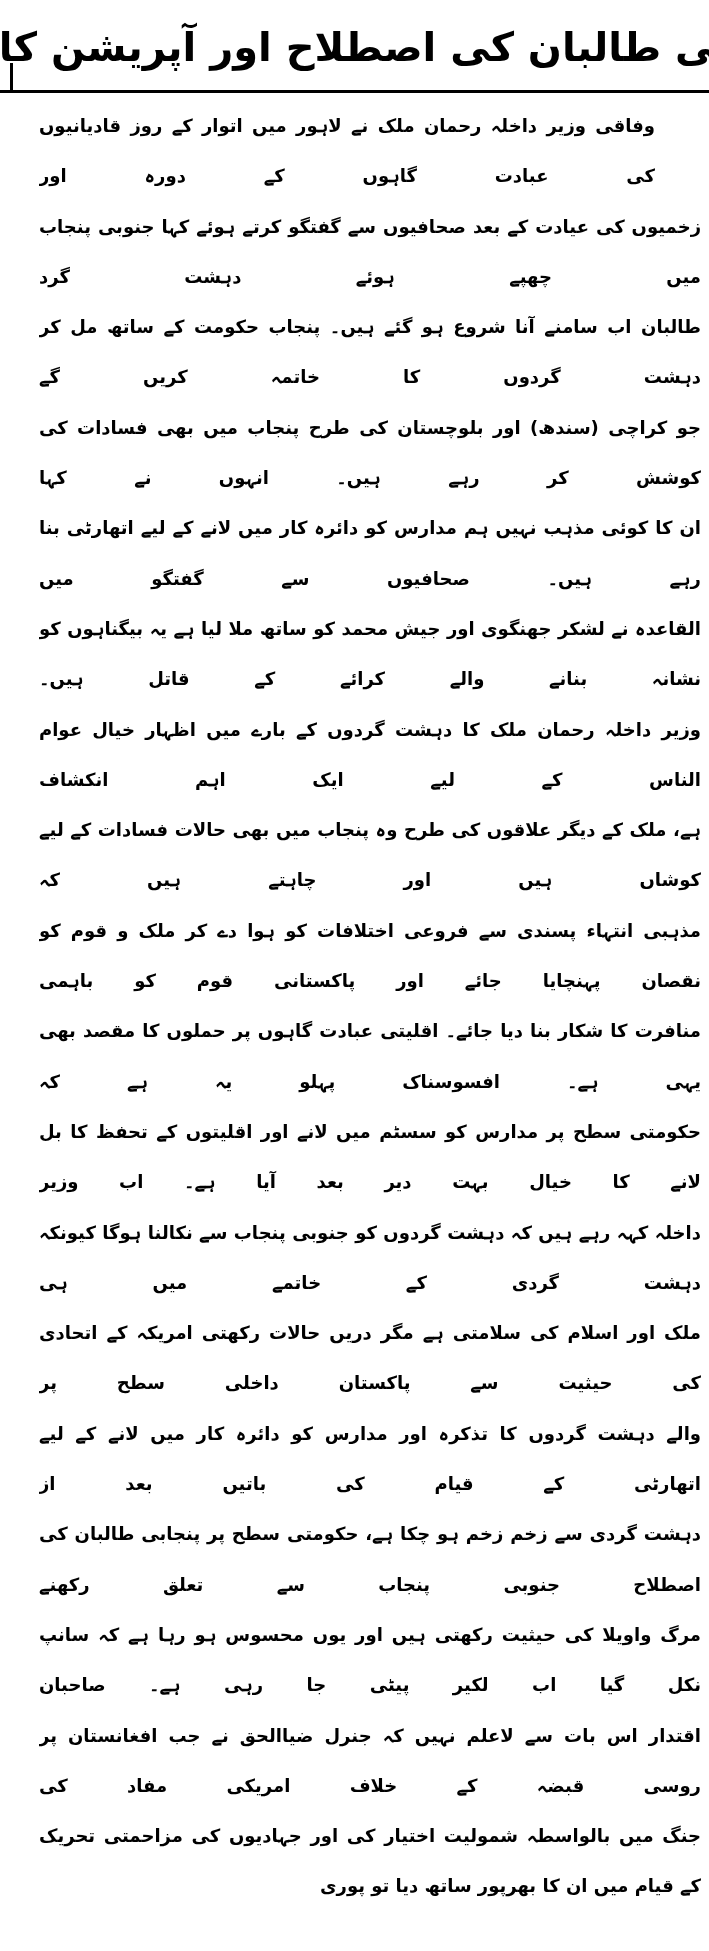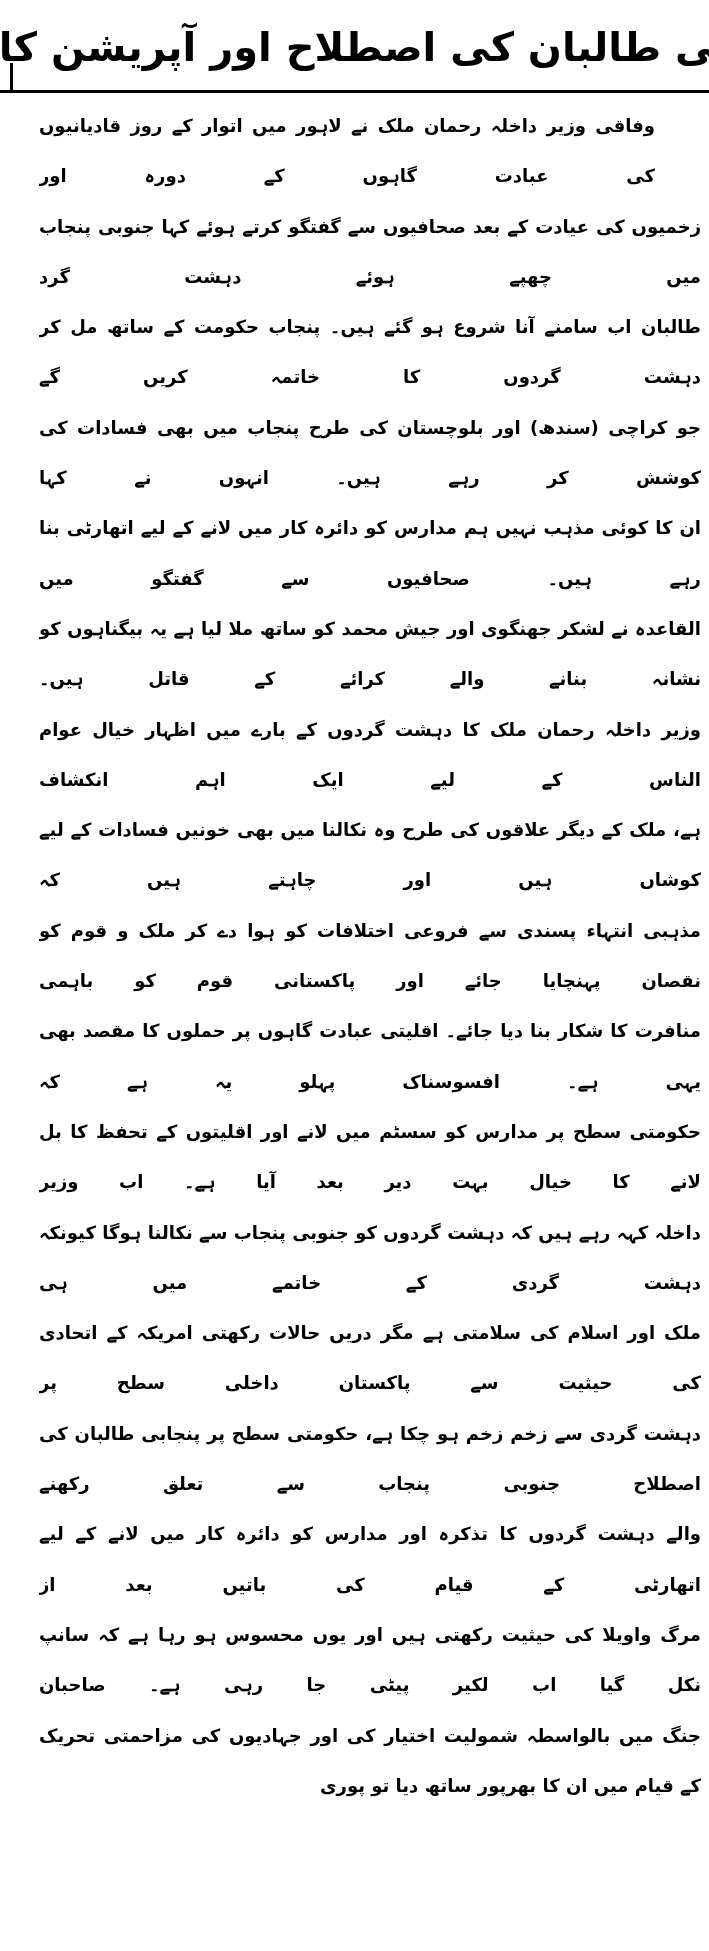--- a/index.html
+++ b/index.html
@@ -82,25 +82,26 @@
   </div>
 
   <div class="article-body">
       <div class="line">وفاقی وزیر داخلہ رحمان ملک نے لاہور میں اتوار کے روز قادیانیوں کی عبادت گاہوں کے دورہ اور</div>
       <div class="line">زخمیوں کی عیادت کے بعد صحافیوں سے گفتگو کرتے ہوئے کہا جنوبی پنجاب میں چھپے ہوئے دہشت گرد</div>
       <div class="line">طالبان اب سامنے آنا شروع ہو گئے ہیں۔ پنجاب حکومت کے ساتھ مل کر دہشت گردوں کا خاتمہ کریں گے</div>
       <div class="line">جو کراچی (سندھ) اور بلوچستان کی طرح پنجاب میں بھی فسادات کی کوشش کر رہے ہیں۔ انہوں نے کہا</div>
       <div class="line">ان کا کوئی مذہب نہیں ہم مدارس کو دائرہ کار میں لانے کے لیے اتھارٹی بنا رہے ہیں۔ صحافیوں سے گفتگو میں</div>
       <div class="line">القاعدہ نے لشکر جھنگوی اور جیش محمد کو ساتھ ملا لیا ہے یہ بیگناہوں کو نشانہ بنانے والے کرائے کے قاتل ہیں۔</div>
       <div class="line">وزیر داخلہ رحمان ملک کا دہشت گردوں کے بارے میں اظہار خیال عوام الناس کے لیے ایک اہم انکشاف</div>
-      <div class="line">ہے، ملک کے دیگر علاقوں کی طرح وہ نکالنا میں بھی خونیں فسادات کے لیے کوشاں ہیں اور چاہتے ہیں کہ</div>
+      <div class="line">ہے، ملک کے دیگر علاقوں کی طرح وہ پنجاب میں بھی حالات فسادات کے لیے کوشاں ہیں اور چاہتے ہیں کہ</div>
       <div class="line">مذہبی انتہاء پسندی سے فروعی اختلافات کو ہوا دے کر ملک و قوم کو نقصان پہنچایا جائے اور پاکستانی قوم کو باہمی</div>
       <div class="line">منافرت کا شکار بنا دیا جائے۔ اقلیتی عبادت گاہوں پر حملوں کا مقصد بھی یہی ہے۔ افسوسناک پہلو یہ ہے کہ</div>
       <div class="line">حکومتی سطح پر مدارس کو سسٹم میں لانے اور اقلیتوں کے تحفظ کا بل لانے کا خیال بہت دیر بعد آیا ہے۔ اب وزیر</div>
       <div class="line">داخلہ کہہ رہے ہیں کہ دہشت گردوں کو جنوبی پنجاب سے نکالنا ہوگا کیونکہ دہشت گردی کے خاتمے میں ہی</div>
       <div class="line">ملک اور اسلام کی سلامتی ہے مگر دریں حالات رکھتی امریکہ کے اتحادی کی حیثیت سے پاکستان داخلی سطح پر</div>
+      <div class="line">والے دہشت گردوں کا تذکرہ اور مدارس کو دائرہ کار میں لانے کے لیے اتھارٹی کے قیام کی باتیں بعد از</div>
       <div class="line">دہشت گردی سے زخم زخم ہو چکا ہے، حکومتی سطح پر پنجابی طالبان کی اصطلاح جنوبی پنجاب سے تعلق رکھنے</div>
-      <div class="line">والے دہشت گردوں کا تذکرہ اور مدارس کو دائرہ کار میں لانے کے لیے اتھارٹی کے قیام کی باتیں بعد از</div>
       <div class="line">مرگ واویلا کی حیثیت رکھتی ہیں اور یوں محسوس ہو رہا ہے کہ سانپ نکل گیا اب لکیر پیٹی جا رہی ہے۔ صاحبان</div>
+      <div class="line">اقتدار اس بات سے لاعلم نہیں کہ جنرل ضیاالحق نے جب افغانستان پر روسی قبضہ کے خلاف امریکی مفاد کی</div>
       <div class="line">جنگ میں بالواسطہ شمولیت اختیار کی اور جہادیوں کی مزاحمتی تحریک کے قیام میں ان کا بھرپور ساتھ دیا تو پوری</div>
     </div>
 
 </div>
 
 </body></html>

